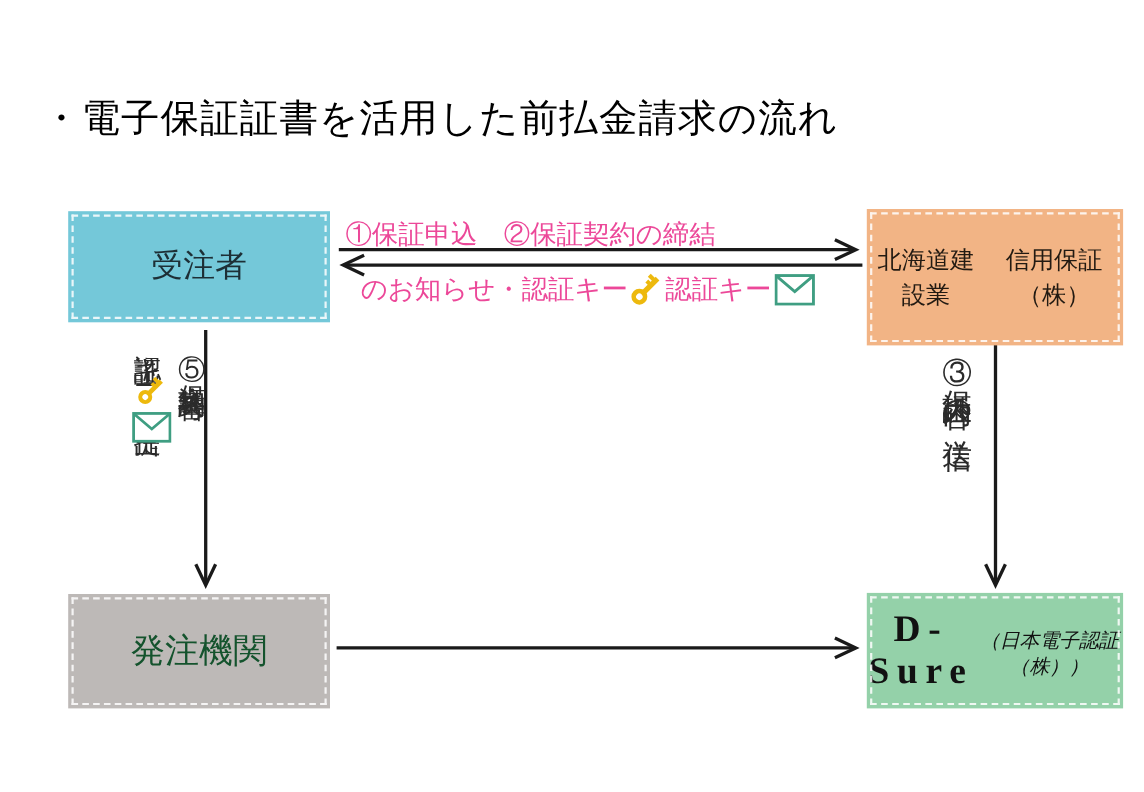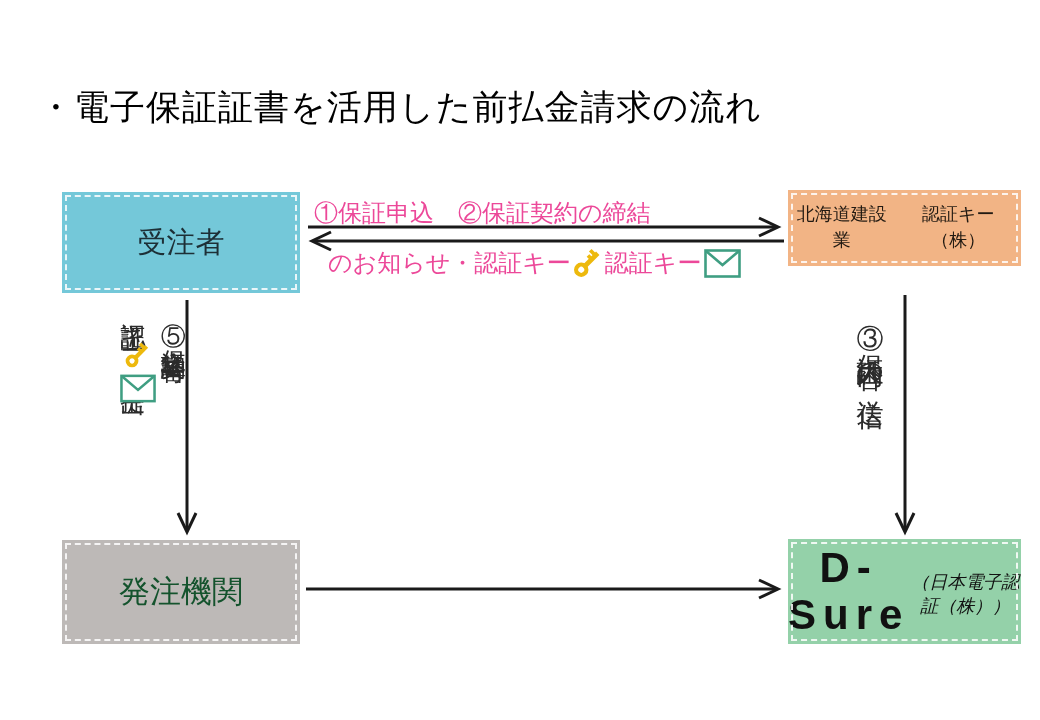--- a/index.html
+++ b/index.html
@@ -12,24 +12,24 @@
     white-space:nowrap;
   }
   .node{
     position:absolute;display:flex;flex-direction:row;align-items:center;justify-content:center;
     text-align:center;
   }
   .node::before{
     content:"";position:absolute;inset:3px;border:2px dashed rgba(255,255,255,0.85);pointer-events:none;
   }
   #node-contractor{left:62px;top:192px;width:238px;height:101px;background:#74c8d9;font-size:29px;line-height:1.38;color:#1d2f36;}
-  #node-guarantor{left:788px;top:190px;width:233px;height:76px;background:#f2b485;font-size:18px;line-height:1.42;color:#221a12;}
+  #node-guarantor{left:788px;top:190px;width:233px;height:124px;background:#f2b485;font-size:22px;line-height:1.42;color:#221a12;}
   #node-ordering{left:62px;top:540px;width:238px;height:104px;background:#bdb9b7;font-size:31px;color:#14532d;}
   #node-dsure{left:788px;top:539px;width:233px;height:105px;background:#94d1a9;color:#111;}
-  .dsure-name{font-family:Liberation Sans, sans-serif;font-weight:700;font-size:42px;letter-spacing:7px;line-height:1.1;}
+  .dsure-name{font-family:Liberation Serif, serif;font-weight:700;font-size:34px;letter-spacing:7px;line-height:1.1;}
   .dsure-sub{font-size:18px;margin-top:4px;letter-spacing:0px;font-style:italic;}
   .hlabel{position:absolute;font-size:24px;white-space:nowrap;color:#ec4899;}
   .flexlabel{display:flex;align-items:center;}
   .vlabel{
     position:absolute;writing-mode:vertical-rl;text-orientation:mixed;
     font-size:25px;letter-spacing:2px;line-height:1.3;color:#2b2b2b;
   }
   #label-step3{font-size:27px;letter-spacing:3px;}
   .icon-inline{vertical-align:middle;}
   svg.arrow-layer{position:absolute;left:0;top:0;pointer-events:none;}
@@ -63,21 +63,21 @@
       <path d="M759,580 L778,589 L759,598"></path>
     </g>
   </svg>
 
   <div class="node" id="node-contractor" style="background: rgb(116, 200, 217);">
     <div>受注者</div>
   </div>
 
   <div class="node" id="node-guarantor" style="background: rgb(242, 180, 133);">
     <div>北海道建設業</div>
-    <div>認証キー（株）</div>
+    <div>信用保証（株）</div>
   </div>
 
   <div class="node" id="node-ordering" style="background: rgb(189, 185, 183);">
     <div>発注機関</div>
   </div>
 
   <div class="node" id="node-dsure" style="background: rgb(148, 209, 169);">
     <div class="dsure-name">D-Sure</div>
     <div class="dsure-sub">（日本電子認証（株））</div>
   </div>

